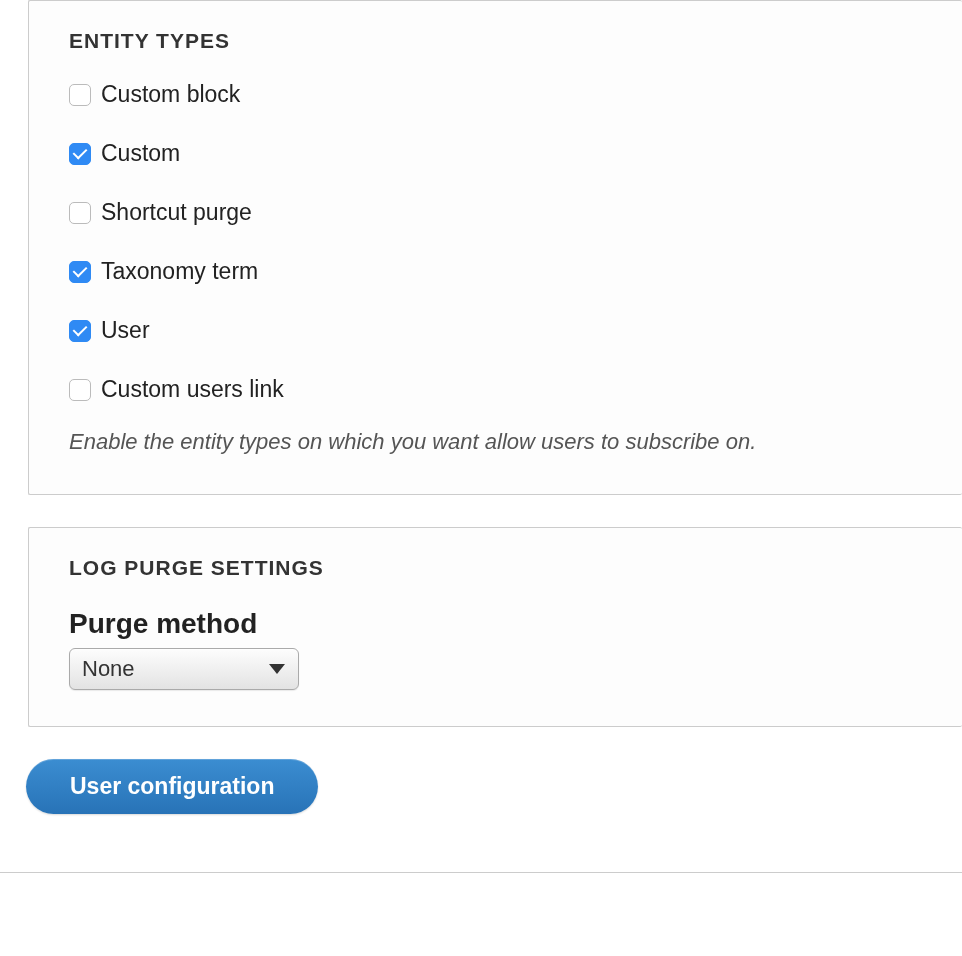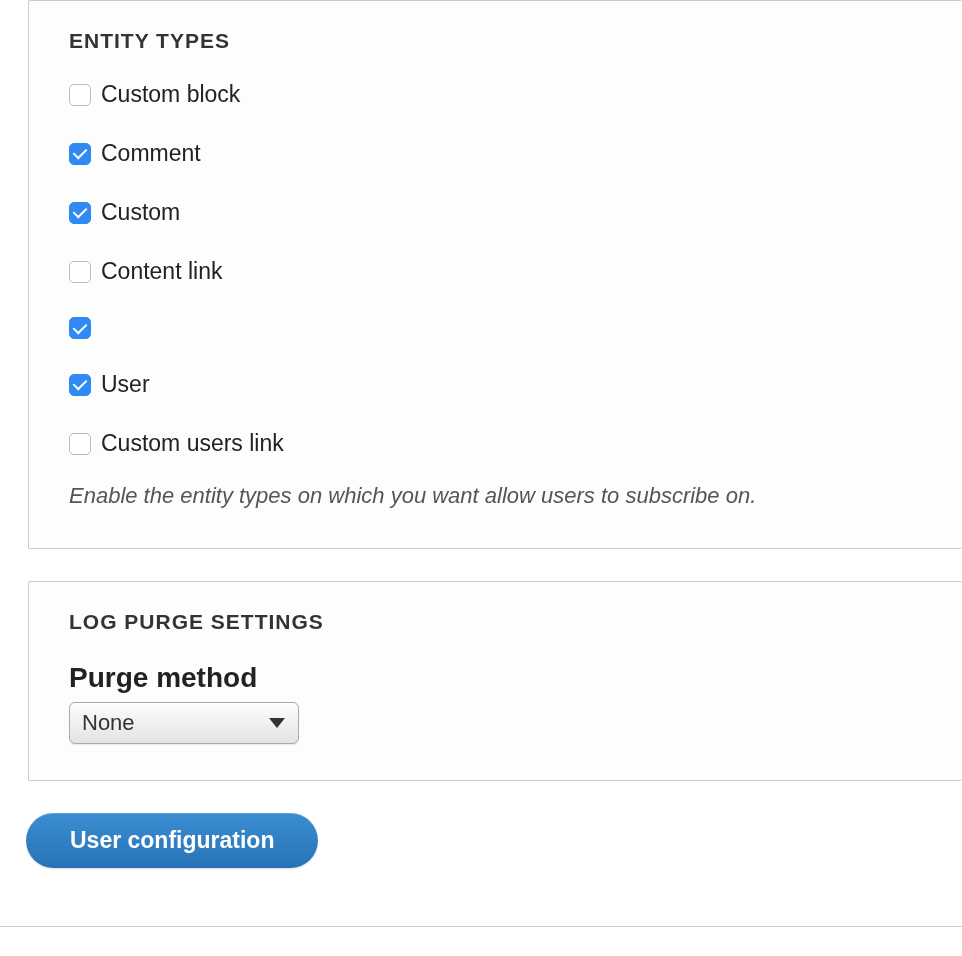--- a/index.html
+++ b/index.html
@@ -143,32 +143,29 @@
 
   <div class="fieldset">
     <div class="fieldset-legend">Entity types</div>
     <div id="entity-types-list">
         <div class="checkbox-row">
           <div class="checkbox" role="checkbox" aria-checked="false"></div>
           <span class="checkbox-label">Custom block</span>
         </div>
         <div class="checkbox-row">
           <div class="checkbox checked" role="checkbox" aria-checked="true"></div>
-          <span class="checkbox-label">Comment</span>
-        </div>
-        <div class="checkbox-row">
-          <div class="checkbox checked" role="checkbox" aria-checked="true"></div>
           <span class="checkbox-label">Custom</span>
         </div>
         <div class="checkbox-row">
           <div class="checkbox" role="checkbox" aria-checked="false"></div>
-          <span class="checkbox-label">Content link</span>
+          <span class="checkbox-label">Shortcut purge</span>
         </div>
         <div class="checkbox-row">
           <div class="checkbox checked" role="checkbox" aria-checked="true"></div>
+          <span class="checkbox-label">Taxonomy term</span>
         </div>
         <div class="checkbox-row">
           <div class="checkbox checked" role="checkbox" aria-checked="true"></div>
           <span class="checkbox-label">User</span>
         </div>
         <div class="checkbox-row">
           <div class="checkbox" role="checkbox" aria-checked="false"></div>
           <span class="checkbox-label">Custom users link</span>
         </div>
       </div>

